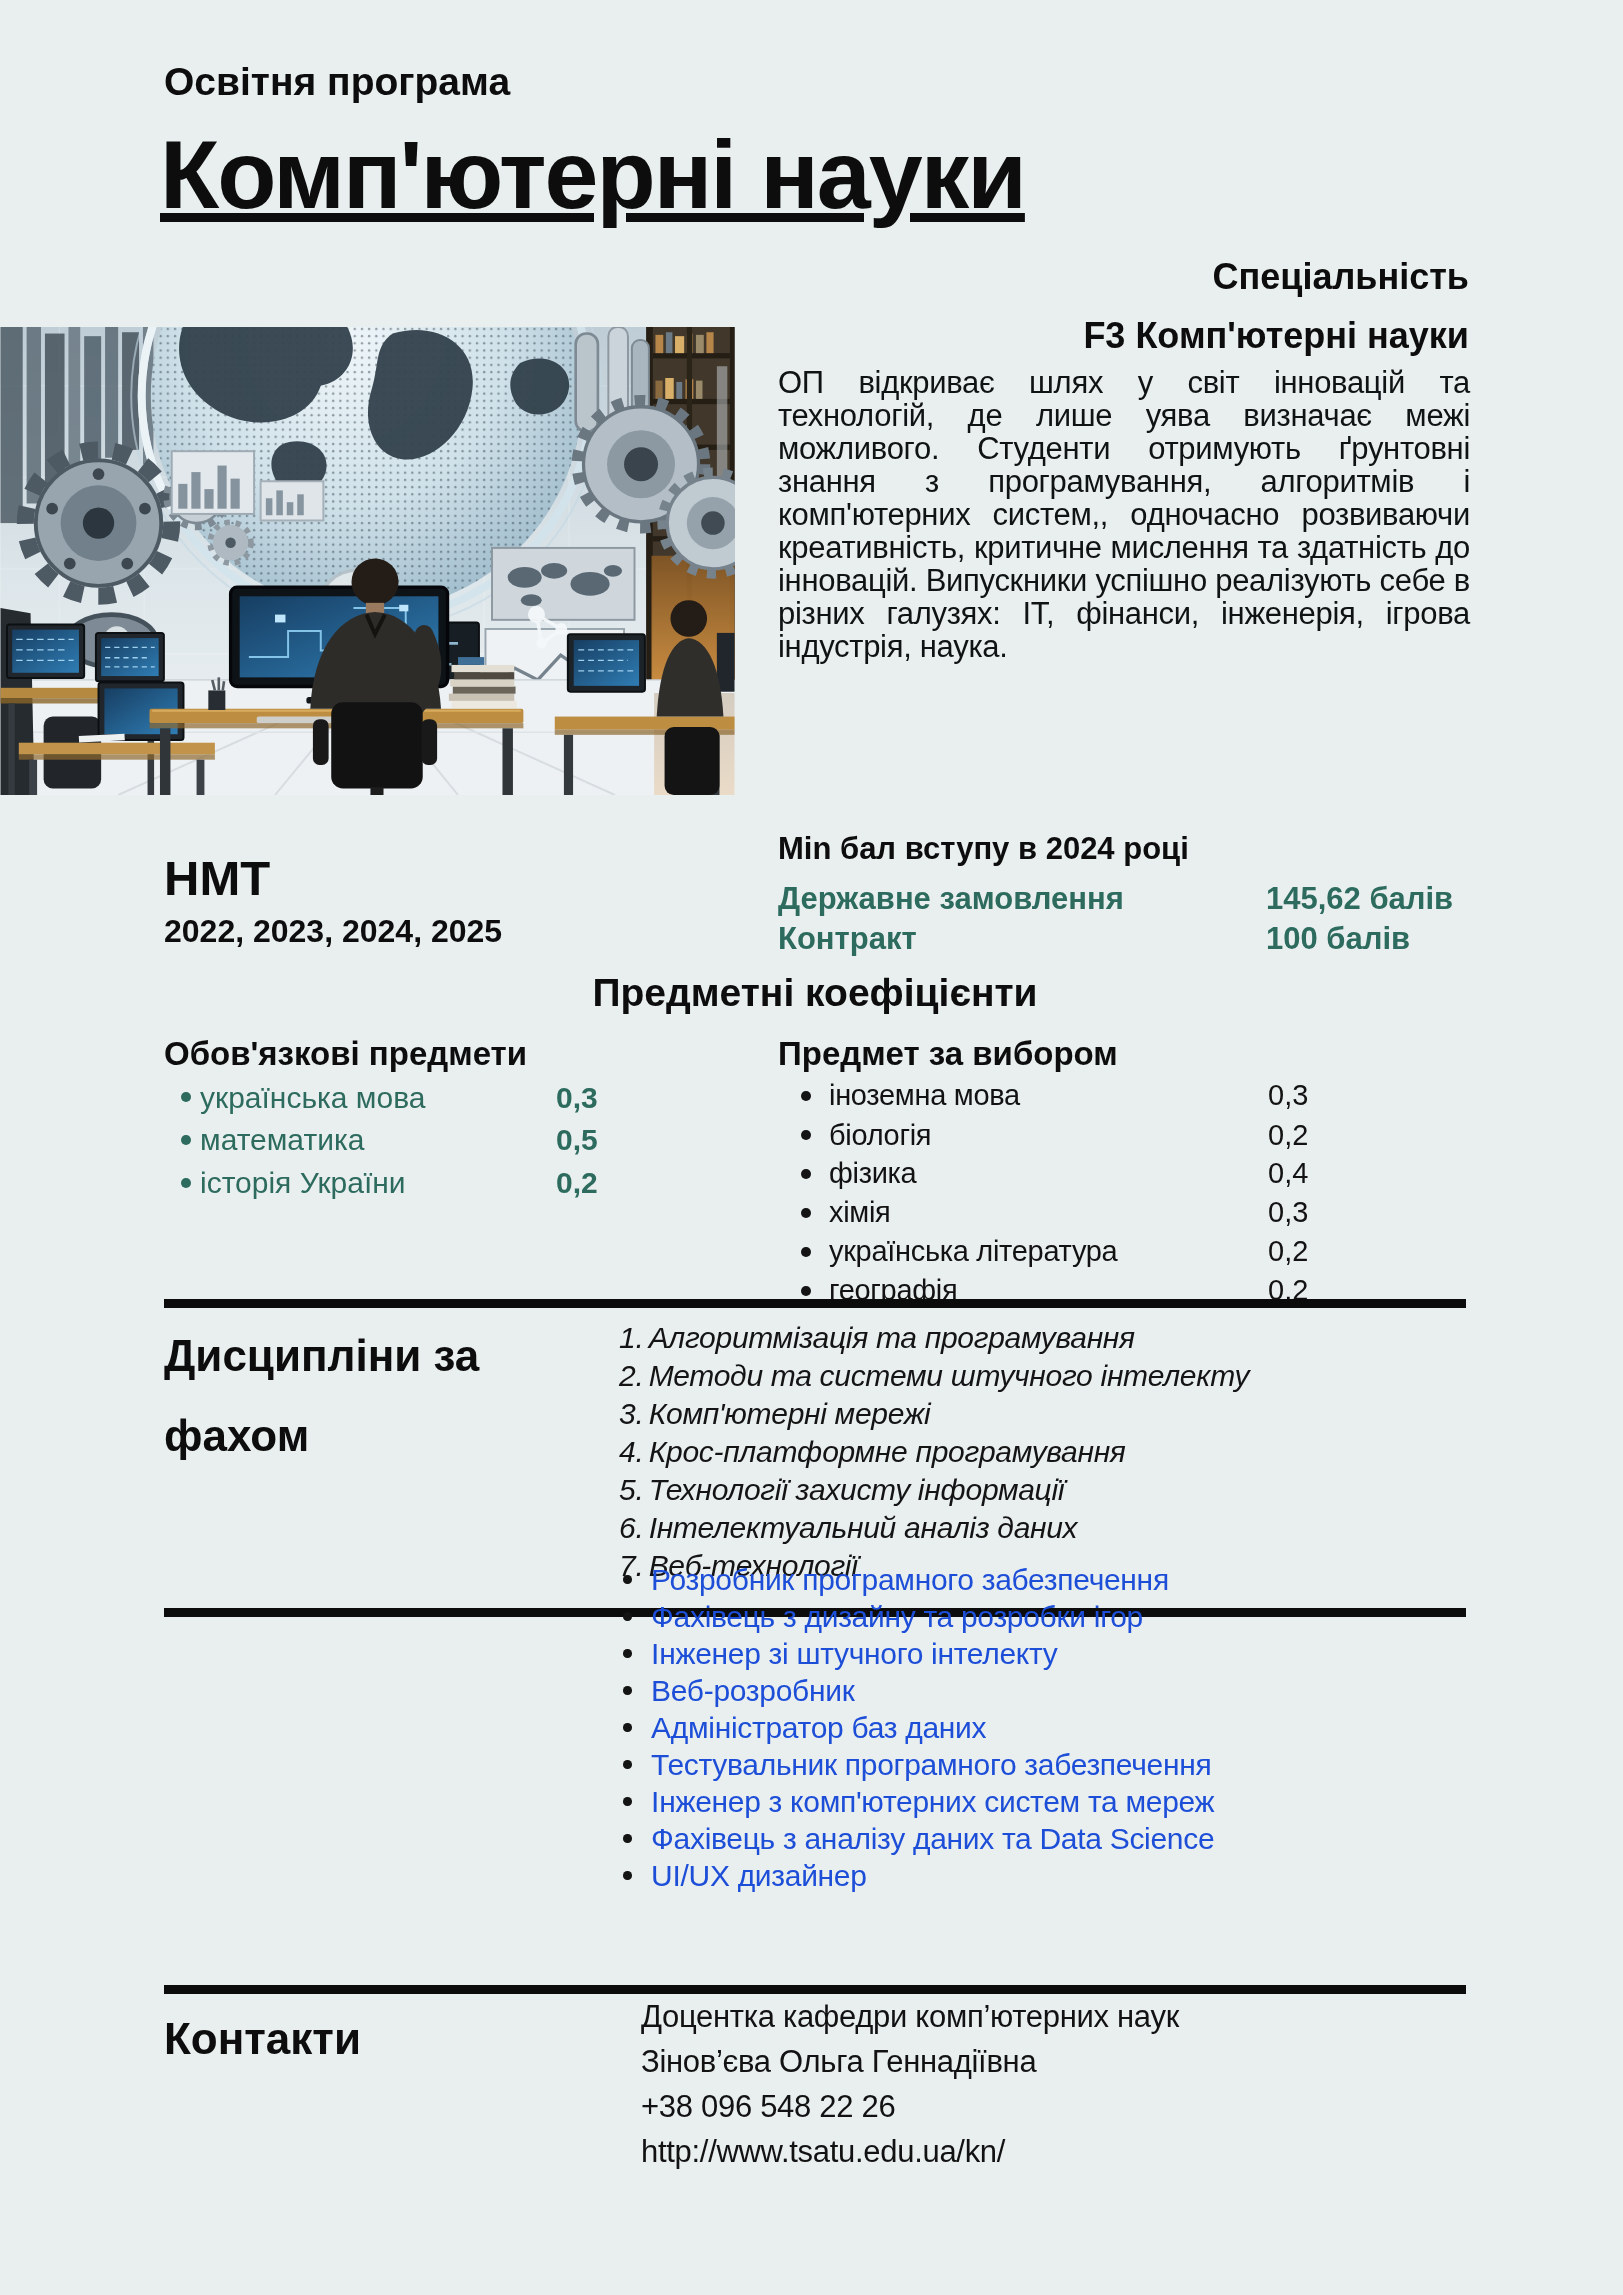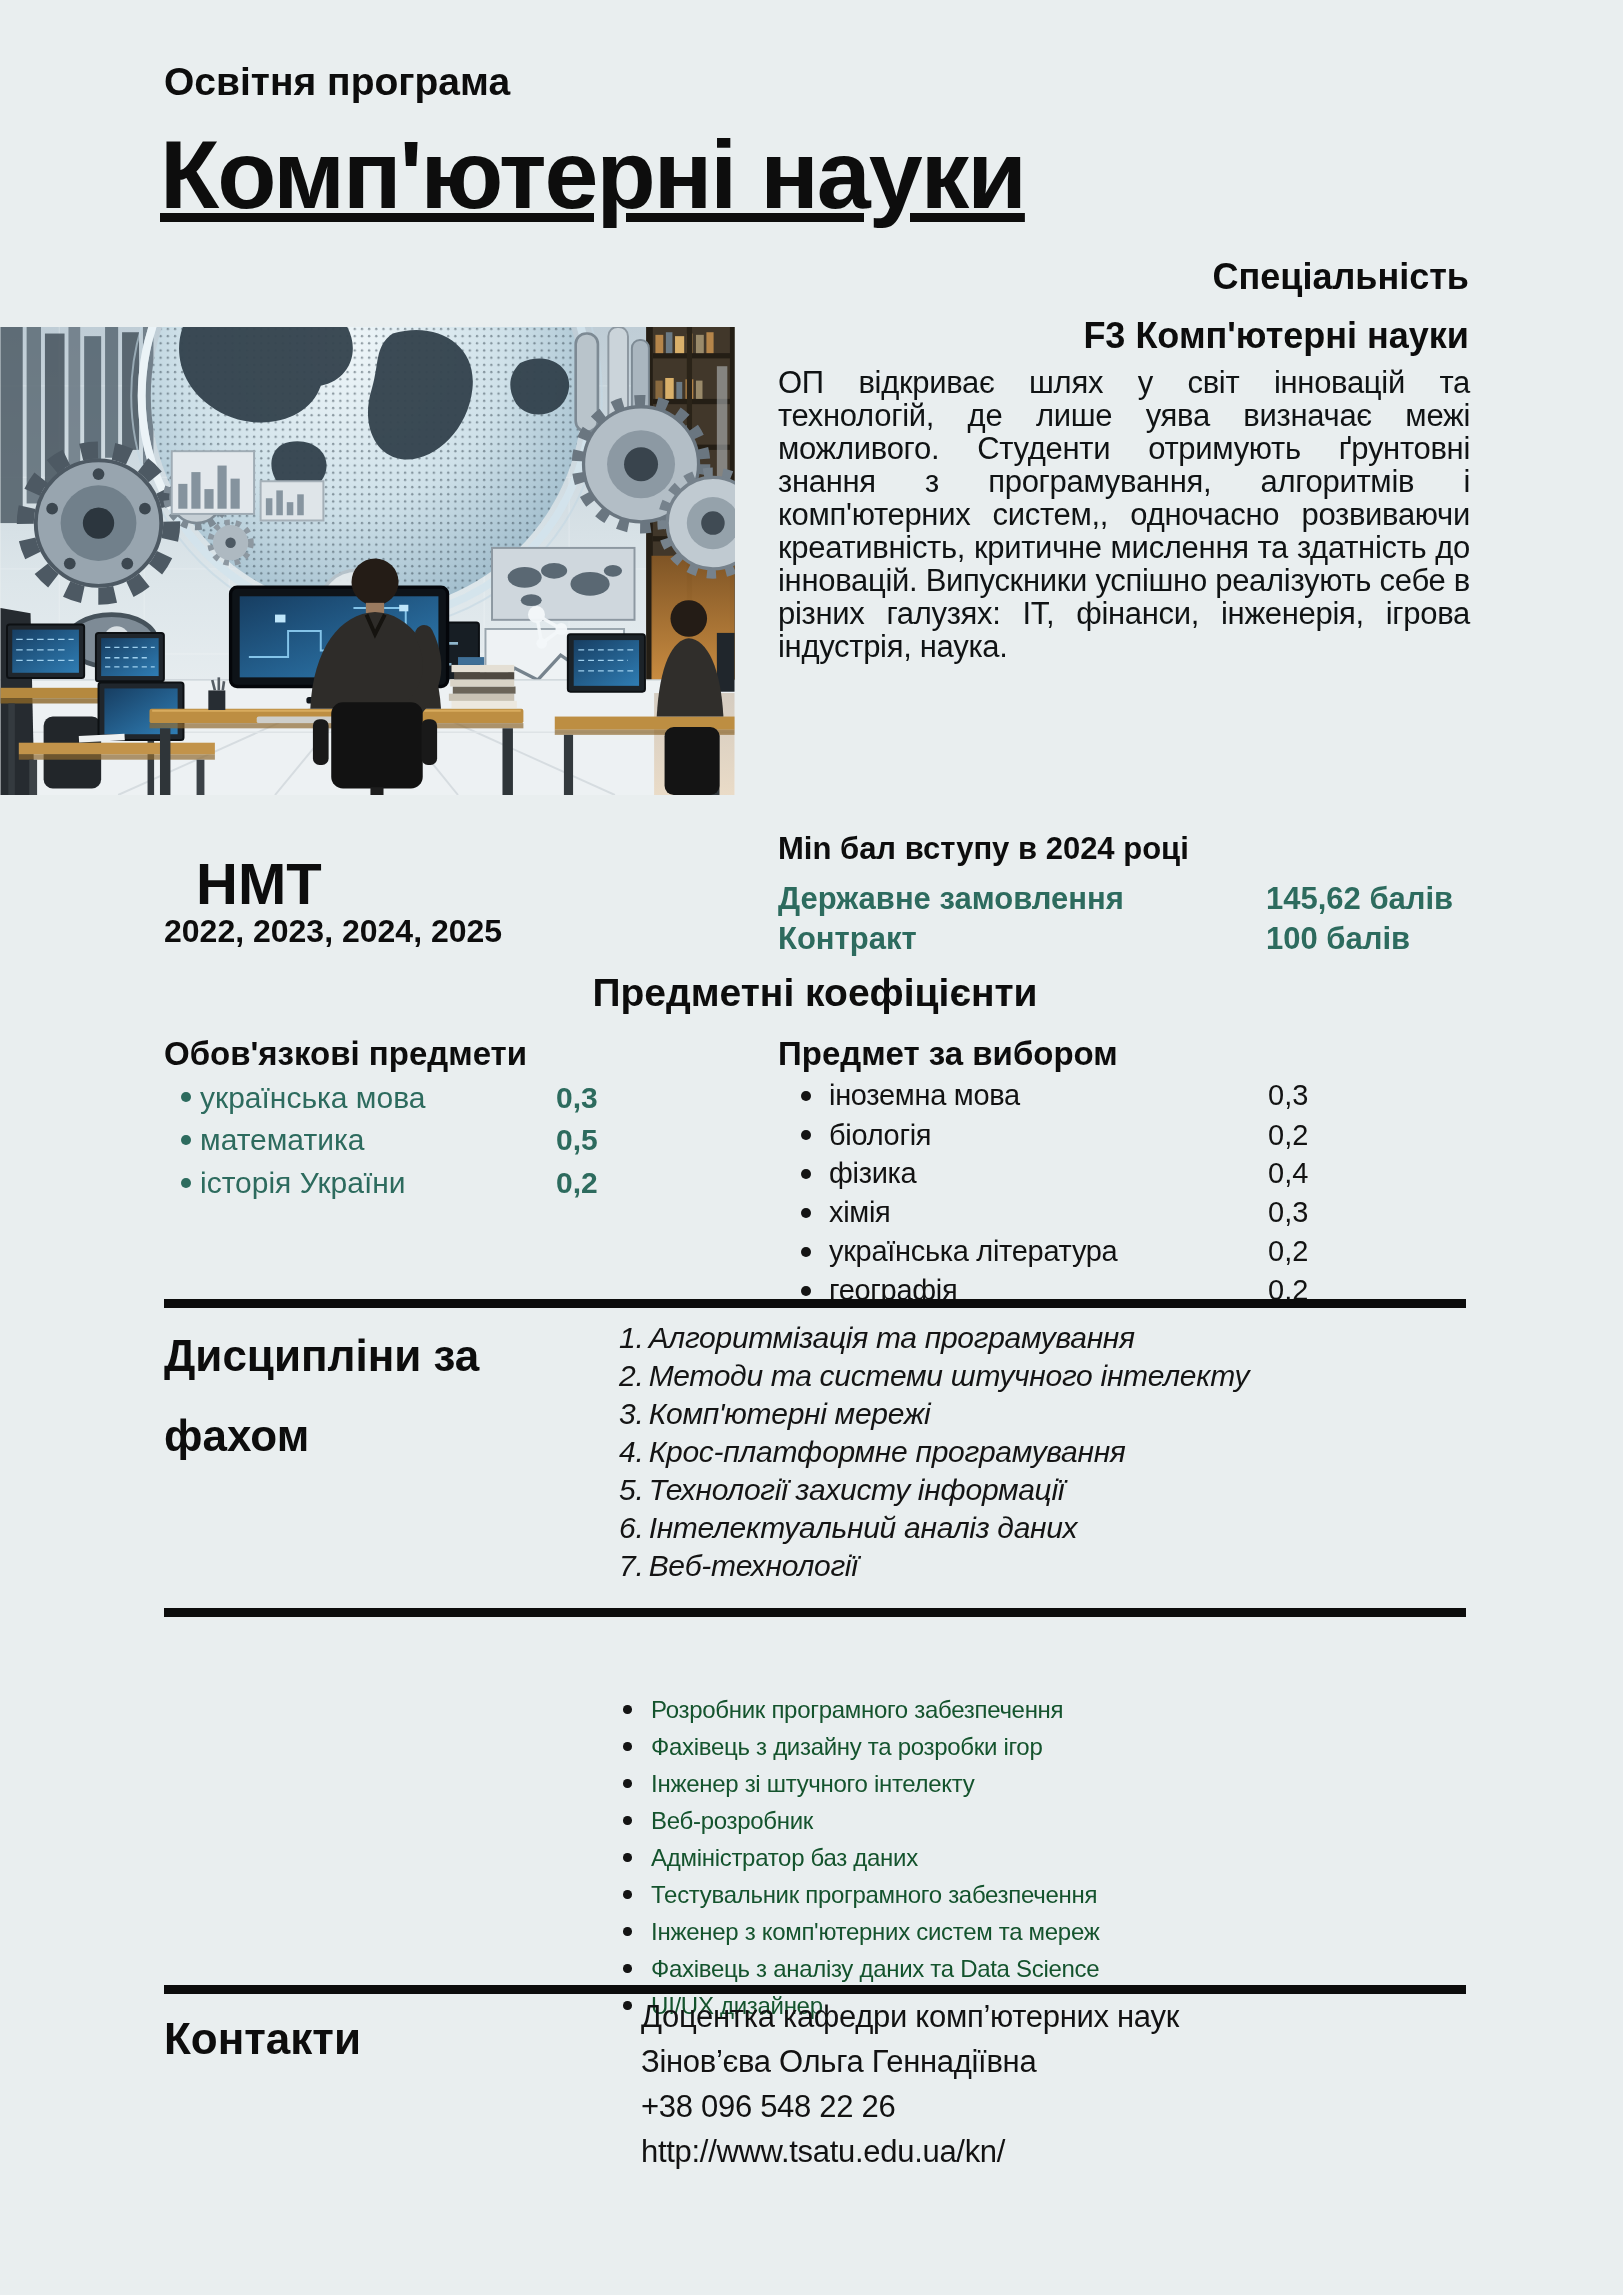--- a/index.html
+++ b/index.html
@@ -11,21 +11,21 @@
   .big-title{left:160px;top:119px;font-size:97px;font-weight:700;letter-spacing:-2px;white-space:nowrap;text-decoration:underline;}
   .spec-label{right:154px;top:256px;font-size:36px;font-weight:700;text-align:right;}
   .spec-value{right:154px;top:315px;font-size:36px;font-weight:700;text-align:right;}
   
   .hero{left:0;top:327px;width:735px;height:468px;}
   .hero svg{display:block;width:735px;height:468px;}
   
   .desc{left:778px;top:366px;width:692px;font-size:31px;line-height:33px;
         text-align:justify;font-weight:400;letter-spacing:-0.3px;color:#101314;}
   
-  .nmt-title{left:164px;top:850px;font-size:58px;font-weight:700;margin-left:32px;}
+  .nmt-title{left:164px;top:850px;font-size:49px;font-weight:700;}
   .nmt-years{left:164px;top:913px;font-size:32px;font-weight:700;}
   .min-title{left:778px;top:831px;font-size:31px;font-weight:700;}
   .min-label{left:778px;font-size:31px;font-weight:700;color:#2d6b5e;}
   .min-value{left:1266px;font-size:31px;font-weight:700;color:#2d6b5e;}
   .min-r1{top:881px;} .min-r2{top:921px;}
   
   .coeff-title{left:164px;top:971px;width:1302px;text-align:center;font-size:39px;font-weight:700;}
   .col-head{top:1035px;font-size:33px;font-weight:700;}
   .col-head.left{left:164px;} .col-head.right{left:778px;}
   .bullet{width:9.8px;height:9.8px;border-radius:50%;}
@@ -42,21 +42,21 @@
   
   .sec-head{left:164px;font-size:44px;font-weight:700;line-height:80px;}
   .disc-head{top:1316px;width:458px;}
   .prof-head{top:1621px;width:419px;}
   .cont-head{top:1999px;}
   
   .nlist{left:619px;top:1319px;counter-reset:n;font-size:30px;line-height:38px;
          letter-spacing:-0.3px;color:#141414;}
   .nrow{display:flex;font-style:italic;}
   .nrow::before{counter-increment:n;content:counter(n) ".";margin-right:5.2px;}
-  .blist{left:623px;top:1691px;font-size:24px;line-height:37px;letter-spacing:-0.3px;color:#14532d;}
+  .blist{left:623px;top:1561px;font-size:30px;line-height:37px;letter-spacing:-0.3px;color:#1d4ed8;}
   .brow{display:flex;align-items:center;}
   .brow::before{content:"";width:8.5px;height:8.5px;border-radius:50%;background:#141414;
                 margin-right:19.6px;flex:0 0 auto;}
   
   .contacts{left:641px;top:1994px;font-size:31px;line-height:45px;letter-spacing:-0.3px;color:#121212;}
 </style>
 </head>
 <body>
 
 <div class="page">

